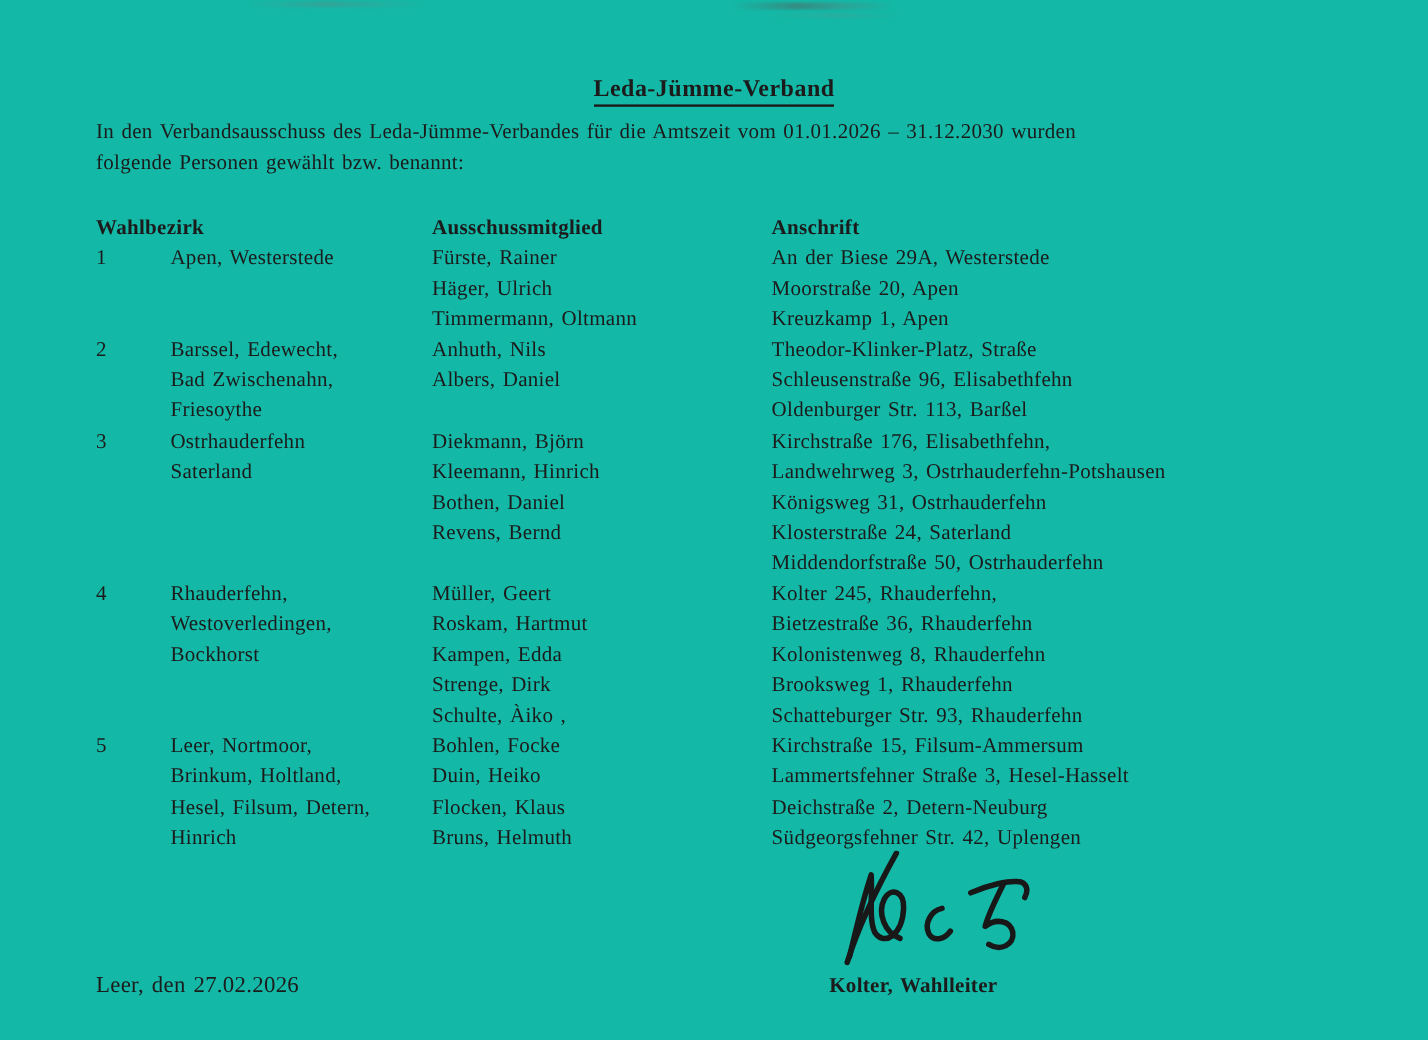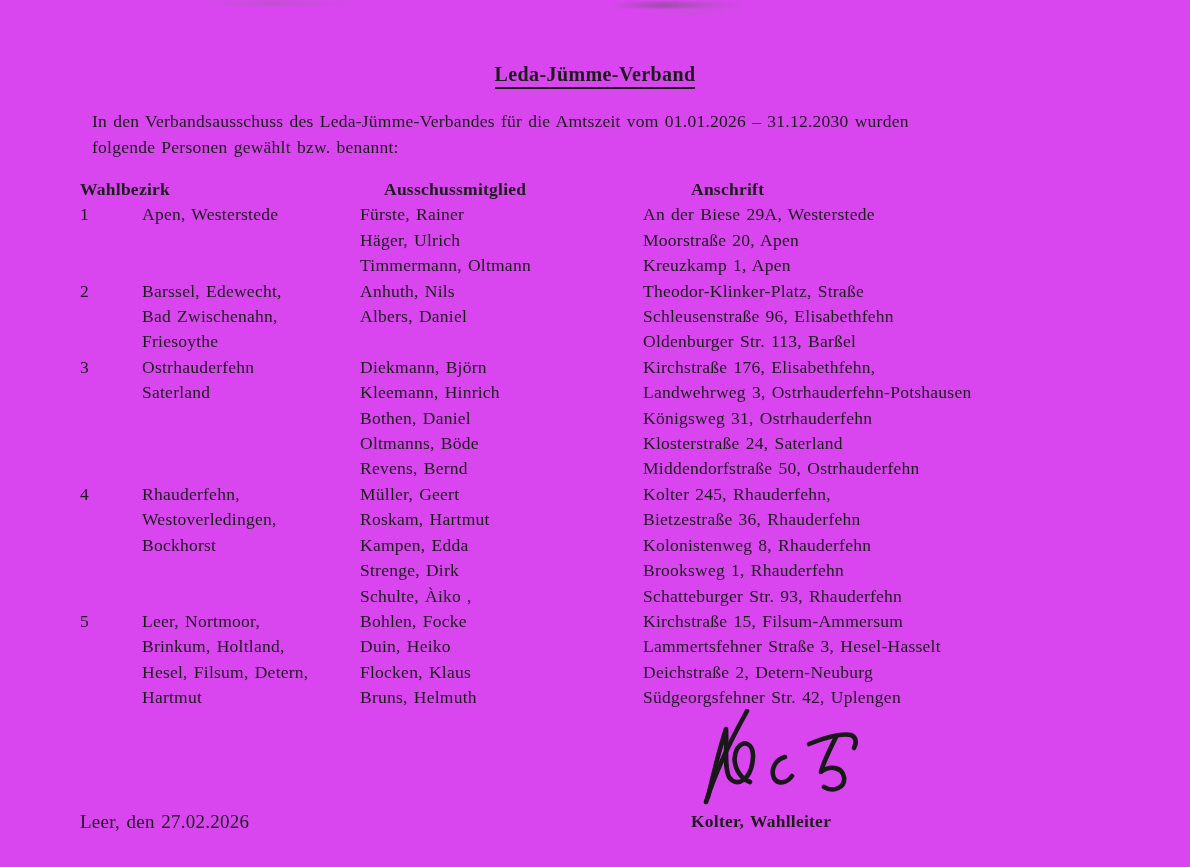--- a/index.html
+++ b/index.html
@@ -6,21 +6,21 @@
   body {
     width: 1190px; height: 867px;
     background: #ffffff;
     font-family: "Liberation Serif", "DejaVu Serif", serif;
     color: #1b1b1b;
     overflow: hidden;
   }
   .page {
     position: relative;
     width: 1190px; height: 867px;
-    background: #d946ef;
+    background: #14b8a6;
     letter-spacing: 0.25px;
     word-spacing: 1.5px;
   }
   
   .artifact { position: absolute; border-radius: 3px; pointer-events: none; }
   .a1 { left: 205px; top: 1px; width: 150px; height: 5px;
         background: linear-gradient(90deg, rgba(120,120,120,0) 0%, rgba(120,120,120,.28) 45%, rgba(120,120,120,0) 100%);
         filter: blur(1px); }
   .a2 { left: 610px; top: 2px; width: 135px; height: 6px;
         background: linear-gradient(90deg, rgba(90,90,90,0) 0%, rgba(90,90,90,.45) 40%, rgba(110,110,110,.25) 70%, rgba(110,110,110,0) 100%);
@@ -36,28 +36,28 @@
   .title {
     display: inline-block;
     font-size: 20px; font-weight: bold;
     border-bottom: 2px solid #1b1b1b;
     padding-bottom: 1px;
     letter-spacing: 0.4px;
   }
   .intro {
     position: absolute; left: 80px; top: 96px; width: 1000px;
     font-size: 17.5px; line-height: 26px;
-    margin: 12px;
+    margin: 0;
   }
   .table {
     position: absolute; left: 80px; top: 177px; width: 1030px;
     font-size: 17.5px; line-height: 25.4px;
   }
   .row { display: grid; }
-  .head-row { grid-template-columns: 280px 283px 447px; font-weight: bold; gap: 24px; }
+  .head-row { grid-template-columns: 280px 283px 447px; font-weight: bold; }
   .body-row { grid-template-columns: 62px 218px 283px 447px; }
   .cell { white-space: nowrap; }
   .line { white-space: nowrap; }
 
   .signature {
     position: absolute; left: 663px; top: 709px;
     width: 232px; height: 98px;
   }
   .sig-stroke { fill: none; stroke: #181818; stroke-width: 4.6;
                 stroke-linecap: round; stroke-linejoin: round; }
@@ -137,21 +137,20 @@
             <div class="line">3</div>
           </div>
           <div class="cell">
             <div class="line">Ostrhauderfehn</div>
             <div class="line">Saterland</div>
           </div>
           <div class="cell">
             <div class="line">Diekmann, Björn</div>
             <div class="line">Kleemann, Hinrich</div>
             <div class="line">Bothen, Daniel</div>
-            <div class="line">Oltmanns, Böde</div>
             <div class="line">Revens, Bernd</div>
           </div>
           <div class="cell">
             <div class="line">Kirchstraße 176, Elisabethfehn,</div>
             <div class="line">Landwehrweg 3, Ostrhauderfehn-Potshausen</div>
             <div class="line">Königsweg 31, Ostrhauderfehn</div>
             <div class="line">Klosterstraße 24, Saterland</div>
             <div class="line">Middendorfstraße 50, Ostrhauderfehn</div>
           </div>
         </div>
@@ -180,21 +179,21 @@
           </div>
         </div>
         <div class="row body-row">
           <div class="cell">
             <div class="line">5</div>
           </div>
           <div class="cell">
             <div class="line">Leer, Nortmoor,</div>
             <div class="line">Brinkum, Holtland,</div>
             <div class="line">Hesel, Filsum, Detern,</div>
-            <div class="line">Hartmut</div>
+            <div class="line">Hinrich</div>
           </div>
           <div class="cell">
             <div class="line">Bohlen, Focke</div>
             <div class="line">Duin, Heiko</div>
             <div class="line">Flocken, Klaus</div>
             <div class="line">Bruns, Helmuth</div>
           </div>
           <div class="cell">
             <div class="line">Kirchstraße 15, Filsum-Ammersum</div>
             <div class="line">Lammertsfehner Straße 3, Hesel-Hasselt</div>

